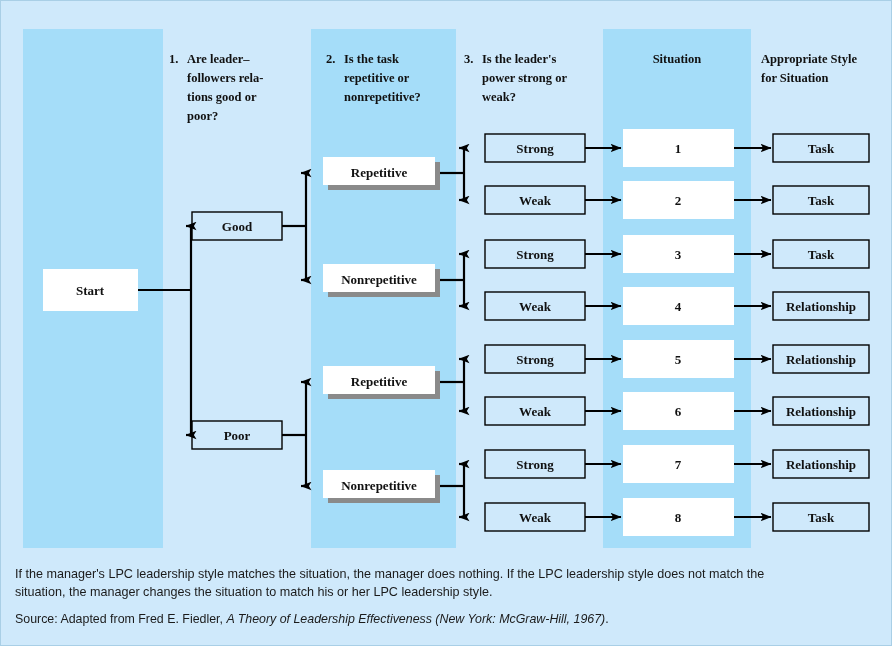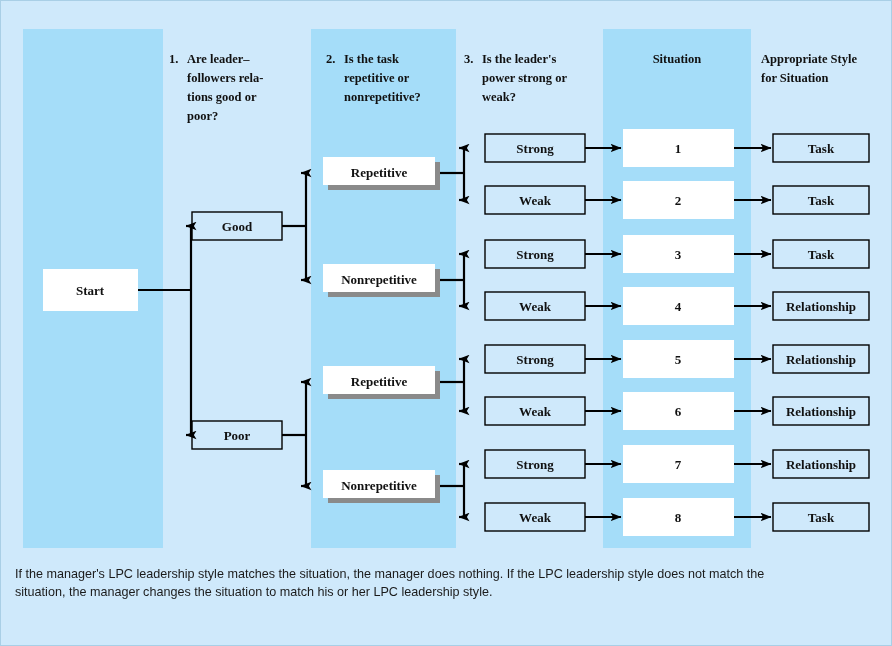--- a/index.html
+++ b/index.html
@@ -296,15 +296,16 @@
     </g>
     <g>
       <rect class="bx-outline" x="772" y="502" width="96" height="28"></rect>
       <text class="boxlbl" x="820" y="521">Task</text>
     </g>
 
   </svg>
 
   <div id="caption">
     <p>If the manager's LPC leadership style matches the situation, the manager does nothing. If the LPC leadership style does not match the situation, the manager changes the situation to match his or her LPC leadership style.</p>
+    <p class="src"><span>Source: Adapted from Fred E. Fiedler, </span><i>A Theory of Leadership Effectiveness (New York: McGraw-Hill, 1967)</i><span>.</span></p>
   </div>
 
 </div>
 
 </body></html>

